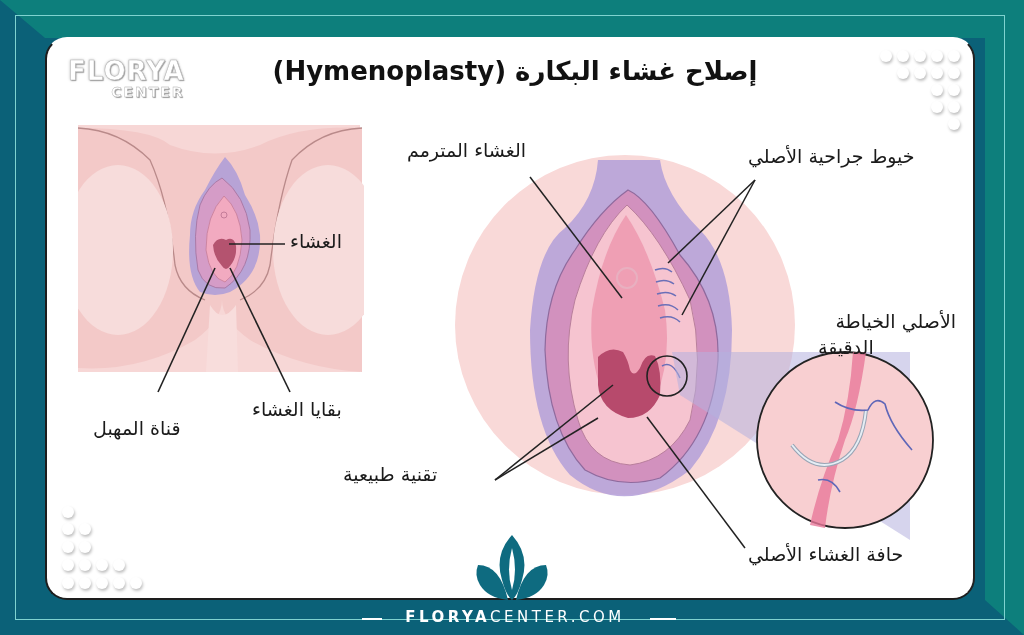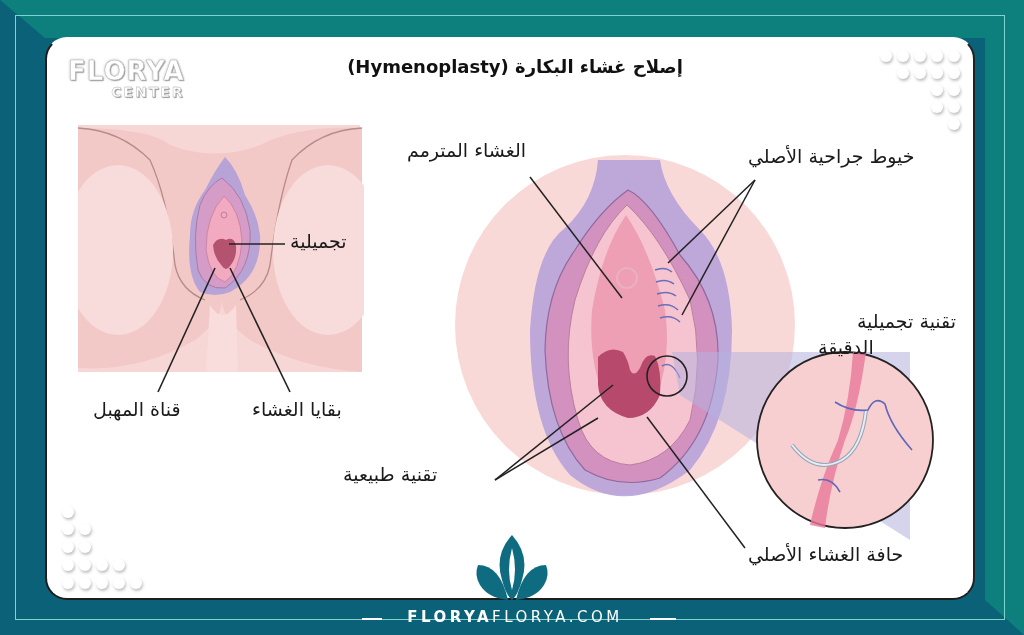--- a/index.html
+++ b/index.html
@@ -8,21 +8,21 @@
   .frame-top { position:absolute; left:0; top:0; width:1024px; height:635px; background:#0d7f7c;
     clip-path: polygon(0 0, 1024px 0, 1024px 635px, 985px 600px, 985px 38px, 45px 38px, 0 0); }
   .frame-line { position:absolute; left:15px; top:15px; width:990px; height:605px; border:1.5px solid #7fd3d0; }
   .card { position:absolute; left:45px; top:37px; width:930px; height:563px; background:#fff;
     border-radius:22px; border:2px solid #1d1d1d; border-top-color:#fff; border-right-color:#222; }
   .logo { position:absolute; left:68px; top:58px; text-align:right; }
   .logo-main { font-family:"DejaVu Sans", sans-serif; font-weight:bold; font-size:26px; color:#fff; letter-spacing:1px;
     text-shadow: 1px 1px 1px #999, 0 0 3px #aaa; -webkit-text-stroke:0.6px #bbb; display:block; line-height:26px; }
   .logo-sub { font-size:14px; font-weight:bold; color:#fff; letter-spacing:2px; text-shadow:1px 1px 1px #999; -webkit-text-stroke:0.4px #aaa; display:block; }
   .title { position:absolute; left:255px; top:56px; width:520px; text-align:center; font-family:"DejaVu Sans", sans-serif;
-    font-weight:bold; font-size:18px; color:#111; direction:rtl; unicode-bidi:plaintext; }
+    font-weight:bold; font-size:26px; color:#111; direction:rtl; unicode-bidi:plaintext; }
   .lbl { position:absolute; font-family:"DejaVu Sans", sans-serif; font-size:19px; color:#1a1a1a; direction:rtl; white-space:nowrap; }
   .dots { position:absolute; }
   .dot { position:absolute; width:12px; height:12px; border-radius:50%; background:#fff; box-shadow:1px 2px 3px rgba(0,0,0,0.25); }
   svg.art { position:absolute; left:0; top:0; }
   .footer-text { position:absolute; left:380px; top:608px; width:270px; text-align:center; color:#fff; font-family:"DejaVu Sans", sans-serif; font-size:15px; letter-spacing:3.5px; }
   .footer-text b { font-weight:bold; }
   .arrow { position:absolute; top:618px; height:2px; background:#fff; }
 </style>
 </head>
 <body>
@@ -136,26 +136,26 @@
   </g>
 
   <g fill="#0e6b80">
     <path d="M512 535 Q530 555 522 580 Q518 595 512 600 Q506 595 502 580 Q494 555 512 535 Z"></path>
     <path d="M478 565 Q500 565 508 600 Q488 598 480 585 Q474 575 478 565 Z"></path>
     <path d="M546 565 Q524 565 516 600 Q536 598 544 585 Q550 575 546 565 Z"></path>
     <path d="M512 548 Q518 570 512 590 Q506 570 512 548 Z" fill="#fff"></path>
   </g>
 </svg>
 
-<div class="lbl" style="left:290px;top:230px">تجميلية</div>
-<div class="lbl" style="left:93px;top:398px">قناة المهبل</div>
+<div class="lbl" style="left:290px;top:230px">الغشاء</div>
+<div class="lbl" style="left:93px;top:417px">قناة المهبل</div>
 <div class="lbl" style="left:252px;top:398px">بقايا الغشاء</div>
 
 <div class="lbl" style="left:407px;top:139px">الغشاء المترمم</div>
 <div class="lbl" style="left:748px;top:145px">خيوط جراحية الأصلي</div>
-<div class="lbl" style="left:818px;top:310px;text-align:right;width:138px">تقنية تجميلية</div>
+<div class="lbl" style="left:818px;top:310px;text-align:right;width:138px">الأصلي الخياطة</div>
 <div class="lbl" style="left:818px;top:336px;text-align:left;width:138px">الدقيقة</div>
 <div class="lbl" style="left:343px;top:463px">تقنية طبيعية</div>
 <div class="lbl" style="left:748px;top:543px">حافة الغشاء الأصلي</div>
 
 <div class="arrow" style="left:362px;width:20px"></div>
 <div class="arrow" style="left:650px;width:26px"></div>
-<div class="footer-text"><b>FLORYA</b><span>FLORYA.COM</span></div>
+<div class="footer-text"><b>FLORYA</b><span>CENTER.COM</span></div>
 
 </body></html>

